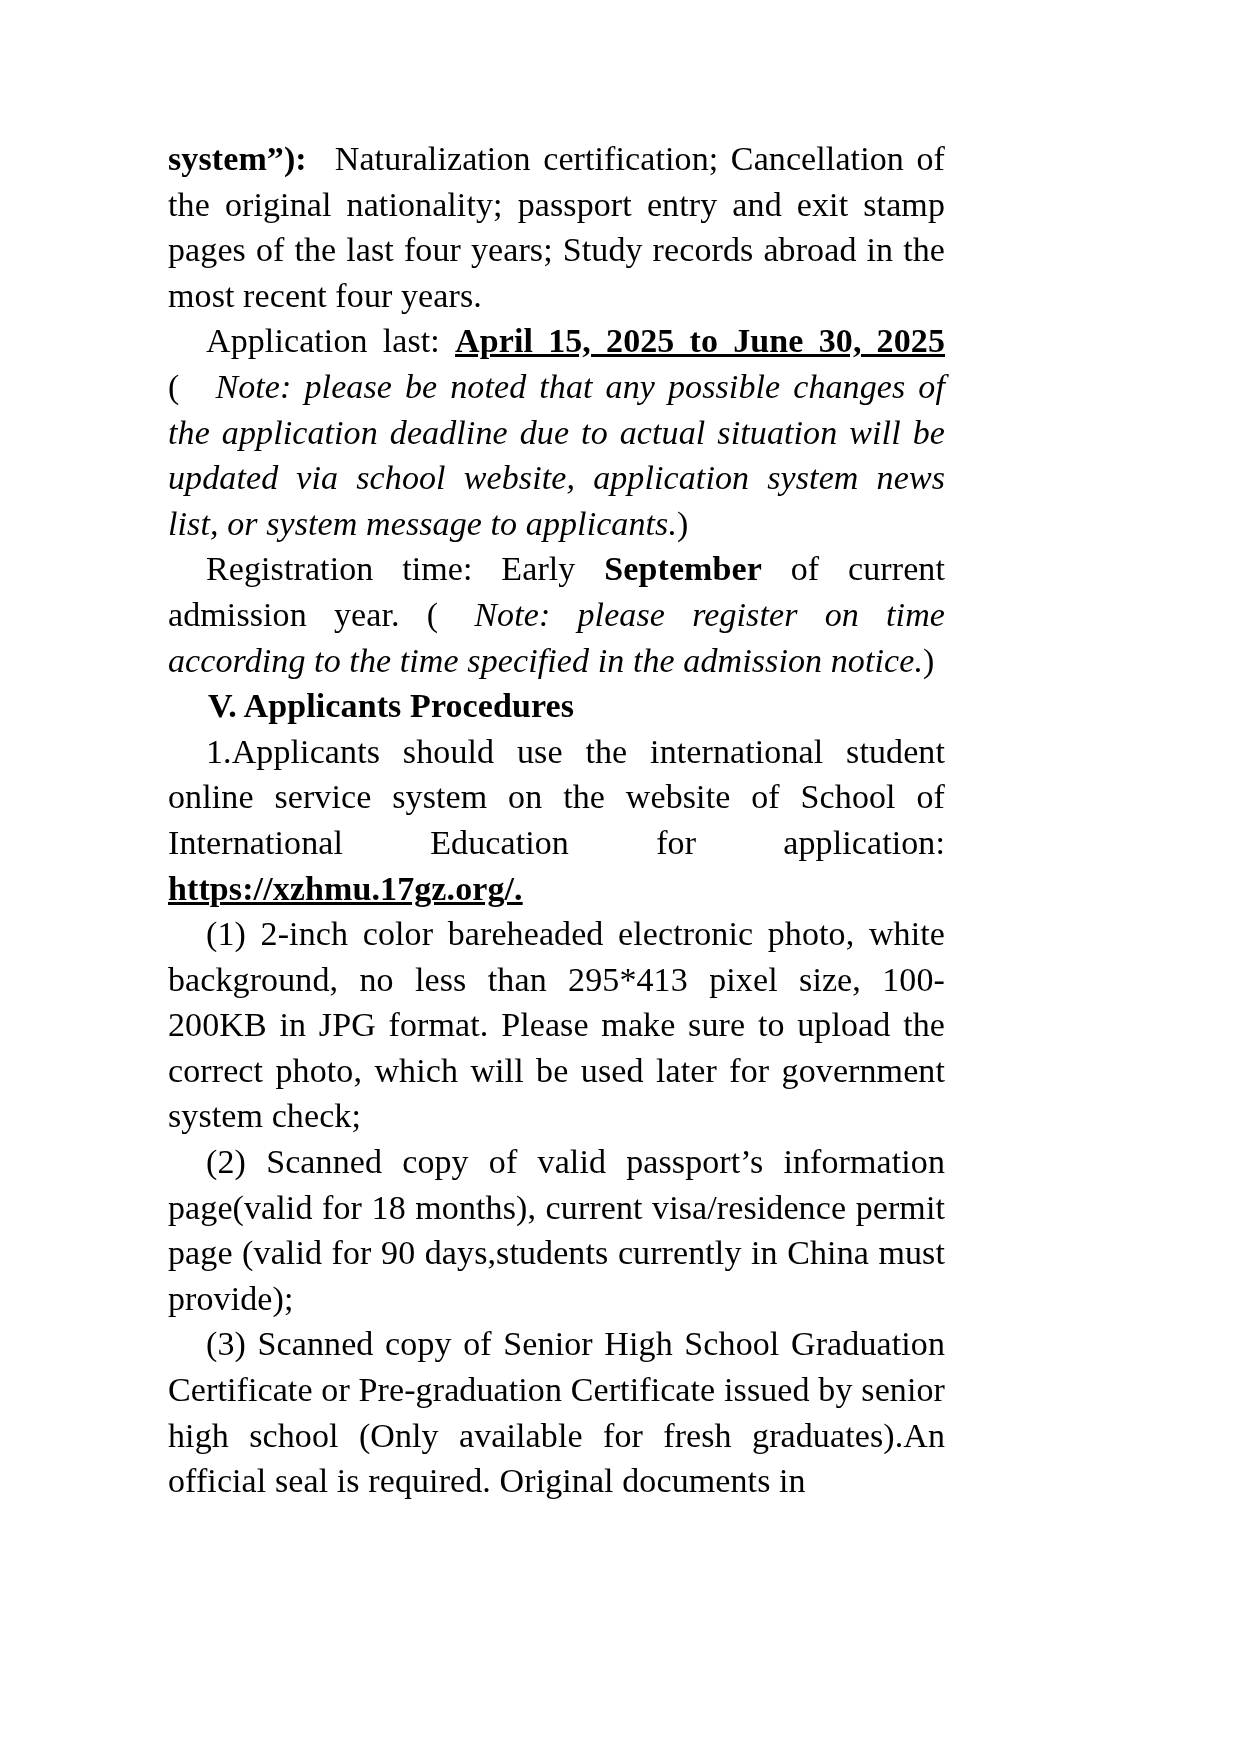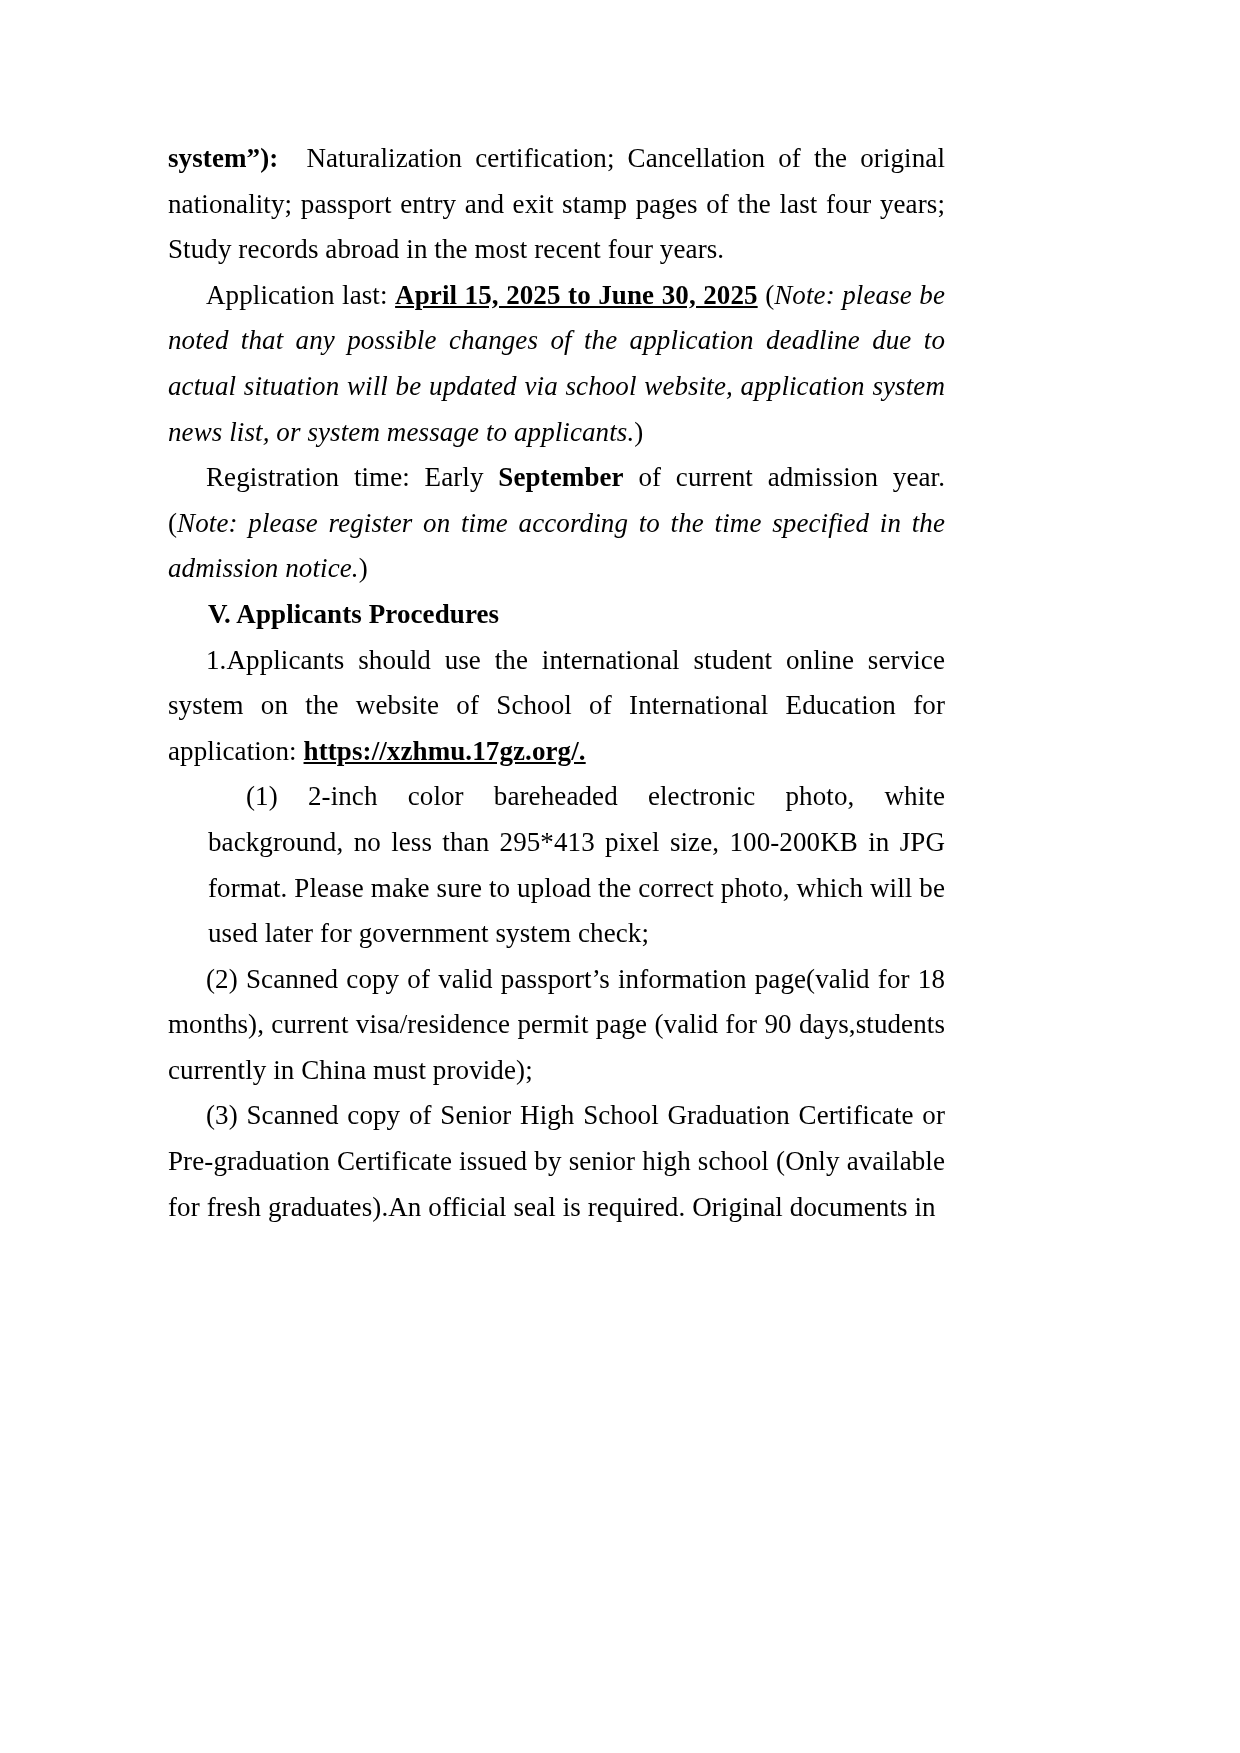--- a/index.html
+++ b/index.html
@@ -21,40 +21,40 @@
     height: 1753px;
     background: #ffffff;
     box-sizing: border-box;
     padding: 136px 295px 0 168px;
   }
   .doc-body {
     width: 777px;
   }
   p {
     margin: 0;
-    font-size: 27px;
+    font-size: 34px;
     line-height: 45.6px;
     text-align: justify;
     text-justify: inter-word;
     letter-spacing: 0.1px;
   }
   p.flow {
     text-align: justify;
   }
   p.last-justify {
     text-align: justify;
   }
   .indent-md { text-indent: 38px; }
   .indent-hd { text-indent: 40px; }
   .heading {
     font-weight: bold;
     text-align: left;
   }
   b, .b { font-weight: bold; }
-  i, .i { font-style: italic; }
+  i, .i { font-style: italic; margin-left: 36px; }
   .bu {
     font-weight: bold;
     text-decoration: underline;
   }
   .gap-lead { display: inline-block; width: 28px; }
 </style>
 </head>
 <body>
 
 <div class="page">
@@ -66,20 +66,20 @@
 
     <p class="flow indent-md" style="text-align-last: left;"><span>Application last:</span> <span class="bu">April 15, 2025 to June 30, 2025</span> <span>(</span><i>Note: please be noted that any possible changes of the application deadline due to actual situation will be updated via school website, application system news list, or system message to applicants.</i><span>)</span></p>
 
     <p class="flow indent-md" style="text-align-last: left;"><span>Registration time: Early</span> <b>September</b> <span>of current admission year.</span> <span>(</span><i>Note: please register on time according to the time specified in the admission notice.</i><span>)</span></p>
 
     <p class="heading indent-hd">V. Applicants Procedures</p>
 
     <p class="flow indent-md" style="text-align-last: left;"><span>1.Applicants should use the international student online service system on the website of School of International Education for application:</span> <span class="bu">https://xzhmu.17gz.org/.</span></p>
 
 
-    <p class="flow indent-md" style="text-align-last: left; margin-left: 40px;"><span>(1)</span> <span>2-inch color bareheaded electronic photo, white background, no less than 295*413 pixel size, 100-200KB in JPG format. Please make sure to upload the correct photo, which will be used later for government system check;</span></p>
+    <p class="flow indent-md" style="text-align-last: left;"><span>(1)</span> <span>2-inch color bareheaded electronic photo, white background, no less than 295*413 pixel size, 100-200KB in JPG format. Please make sure to upload the correct photo, which will be used later for government system check;</span></p>
 
     <p class="flow indent-md" style="text-align-last: left;"><span>(2)</span> <span>Scanned copy of valid passport’s information page(valid for 18 months), current visa/residence permit page (valid for 90 days,students currently in China must provide);</span></p>
 
     <p class="flow last-justify indent-md" style="text-align-last: left;"><span>(3)</span> <span>Scanned copy of Senior High School Graduation Certificate or Pre-graduation Certificate issued by senior high school (Only available for fresh graduates).An official seal is required. Original documents in</span></p>
 
   </div>
 </div>
 
 </body></html>

